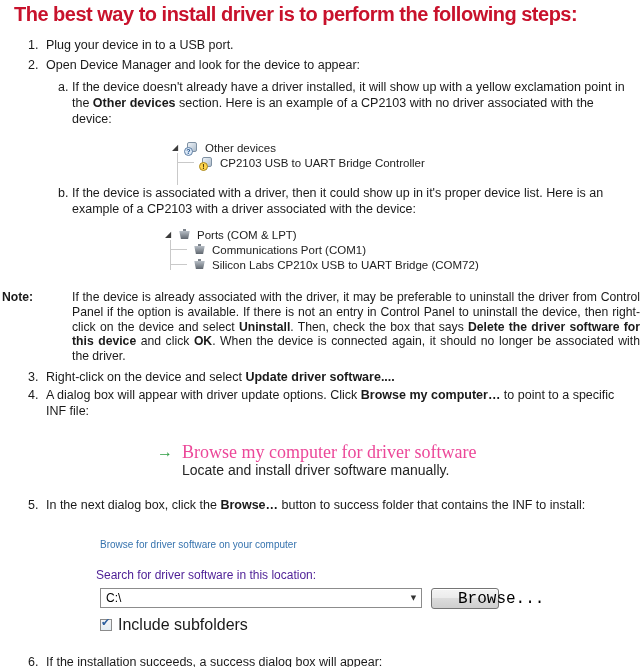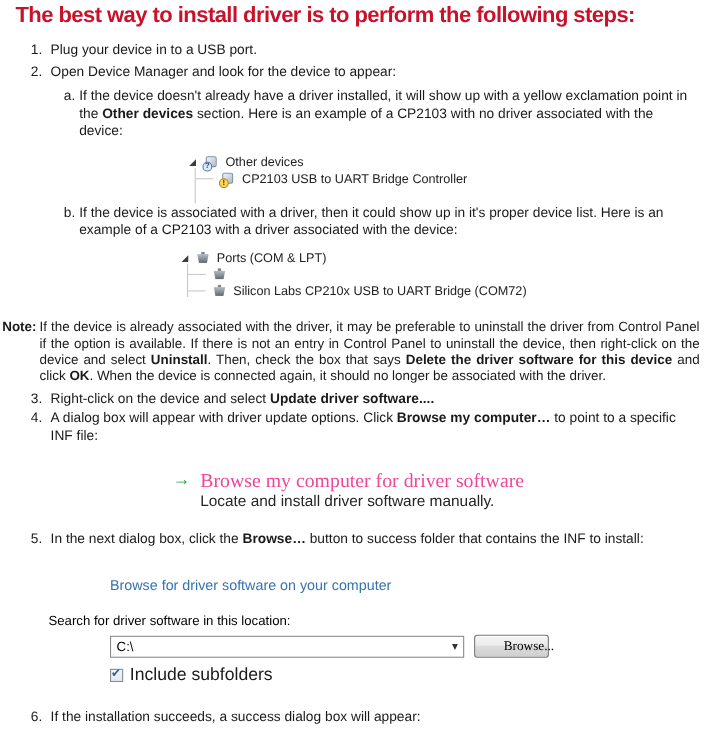--- a/index.html
+++ b/index.html
@@ -21,21 +21,21 @@
   .substep .body{width:558px;}
   #step1{margin-top:10px;}
   #step2{margin-top:4px;}
   #step2a{margin-top:6px;}
   #step2b{margin-top:7px;}
   #step3{margin-top:5px;}
   #step4{margin-top:2px;}
   #step5{margin-top:19px;}
   #step6{margin-top:20px;}
   
-  .note{display:flex;margin-top:10px;}
+  .note{display:flex;margin-top:10px;gap:36px;}
   .note-label{margin-left:2px;width:34px;flex:none;font-weight:bold;font-size:12.2px;line-height:14.8px;}
   .note-body{width:600px;text-align:justify;font-size:12.2px;line-height:14.8px;}
   
   .tree{position:relative;font-size:11.5px;color:#222;padding-bottom:8px;}
   .tree1{margin:13px 0 0 172px;}
   .tree2{margin:10px 0 0 165px;}
   .tree-row{display:flex;align-items:center;height:15px;position:relative;}
   .tree-row.child{padding-left:28px;}
   .tree-row.child::before{content:"";position:absolute;left:6px;top:7px;width:16px;height:1px;background:#c9c9c9;}
   .guide-v{position:absolute;width:1px;background:#c9c9c9;left:5px;top:13px;}
@@ -52,27 +52,27 @@
   .port-icon::before{content:"";position:absolute;left:5px;top:0;width:3px;height:3px;background:#7d848c;}
   .port-icon::after{content:"";position:absolute;left:0;top:2px;width:13px;height:8px;
     background:linear-gradient(#b7bec6,#5f666e);clip-path:polygon(10% 0,90% 0,78% 100%,22% 100%);}
   .tlabel{white-space:nowrap;}
   
   .option{display:flex;margin:22px 0 0 157px;}
   .opt-arrow{color:#2f9e44;font-weight:bold;font-size:16px;line-height:22px;margin-right:9px;}
   .opt-title{font-size:18px;color:#ec4899;line-height:22px;font-family:Liberation Serif, serif;}
   .opt-sub{font-size:14px;color:#252525;line-height:15px;}
   
-  .wiz-heading{margin:26px 0 0 100px;font-size:13px;color:#3673ae;}
-  .search-label{margin:18px 0 0 44px;font-size:12px;color:#000000;}
+  .wiz-heading{margin:26px 0 0 100px;font-size:10px;color:#3673ae;}
+  .search-label{margin:18px 0 0 96px;font-size:12px;color:#4c1d95;}
   .combo-row{display:flex;margin:6px 0 0 100px;align-items:center;}
   .combo{width:322px;height:20px;box-sizing:border-box;border:1px solid #8c8c8c;background:#fff;display:flex;align-items:center;}
   .combo-value{flex:1;padding-left:5px;font-size:12px;color:#000;}
   .combo-arrow{width:15px;flex:none;font-size:7px;color:#333;text-align:center;font-family:"DejaVu Sans",sans-serif;}
-  .browse-btn{margin-left:9px;width:68px;height:21px;font-size:12px;font-family:Liberation Serif, serif;color:#000;
+  .browse-btn{margin-left:9px;width:68px;height:21px;font-size:16px;font-family:Liberation Mono, monospace;color:#000;
     border:1px solid #757575;border-radius:3px;
     background:linear-gradient(#f4f4f4,#ececec 45%,#dcdcdc 50%,#cfcfcf);box-shadow:inset 0 1px 0 #ffffff;padding-left:26px;}
   .cb-row{display:flex;margin:7px 0 0 100px;align-items:center;}
   .checkbox{width:12px;height:12px;box-sizing:border-box;border:1px solid #8b8b8b;position:relative;flex:none;
     background:linear-gradient(#f4f4f4,#e2ecf3);}
   .check{position:absolute;left:0;top:-4px;font-size:11px;color:#2c5f9e;font-family:"DejaVu Sans",sans-serif;}
   .cb-label{margin-left:6px;font-size:16px;}
   b{font-weight:bold;}
 </style>
 </head>
@@ -121,20 +121,21 @@
 
 <div class="tree tree2">
   <span class="guide-v"></span>
   <div class="tree-row parent">
     <span class="tri">◢</span>
     <span class="port-icon"></span>
     <span class="tlabel">Ports (COM &amp; LPT)</span>
   </div>
   <div class="tree-row child">
     <span class="port-icon"></span>
+    <span class="tlabel">Communications Port (COM1)</span>
   </div>
   <div class="tree-row child">
     <span class="port-icon"></span>
     <span class="tlabel">Silicon Labs CP210x USB to UART Bridge (COM72)</span>
   </div>
 </div>
 
 <div class="note">
   <span class="note-label">Note:</span>
   <span class="note-body"><span>If the device is already associated with the driver, it may be preferable to uninstall the driver from Control Panel if the option is available. If there is not an entry in Control Panel to uninstall the device, then right-click on the device and select </span><b>Uninstall</b><span>. Then, check the box that says </span><b>Delete the driver software for this device</b><span> and click </span><b>OK</b><span>. When the device is connected again, it should no longer be associated with the driver.</span></span>

